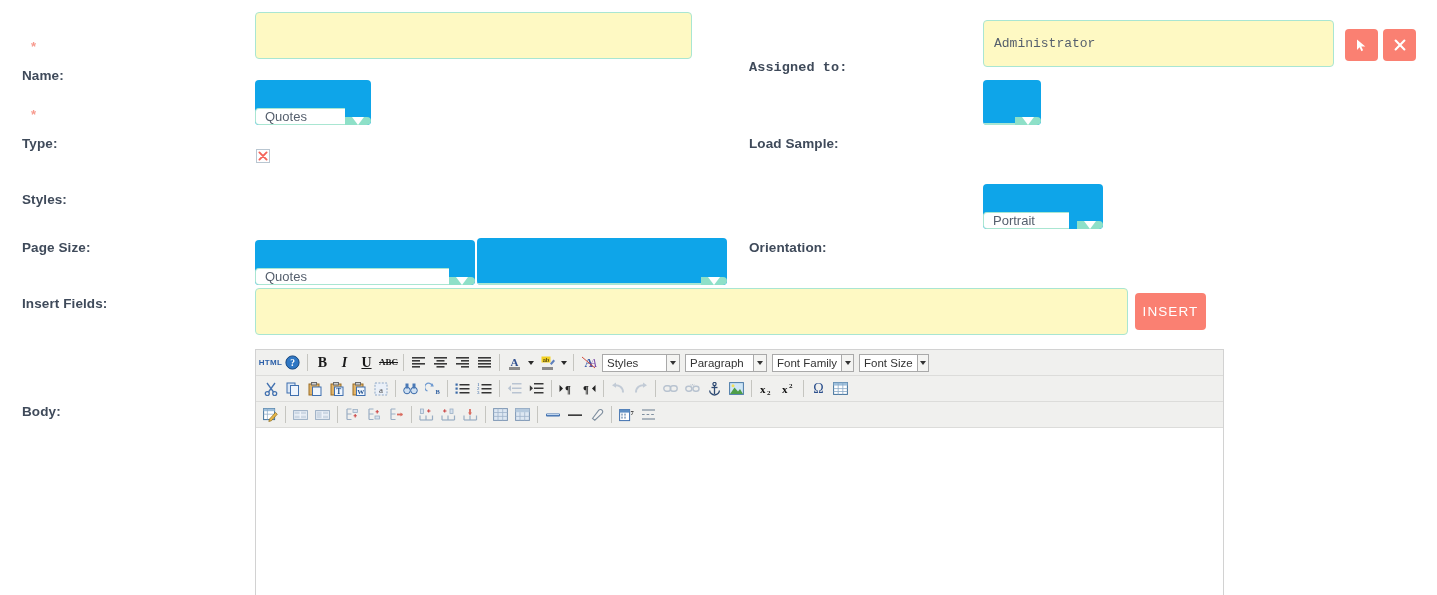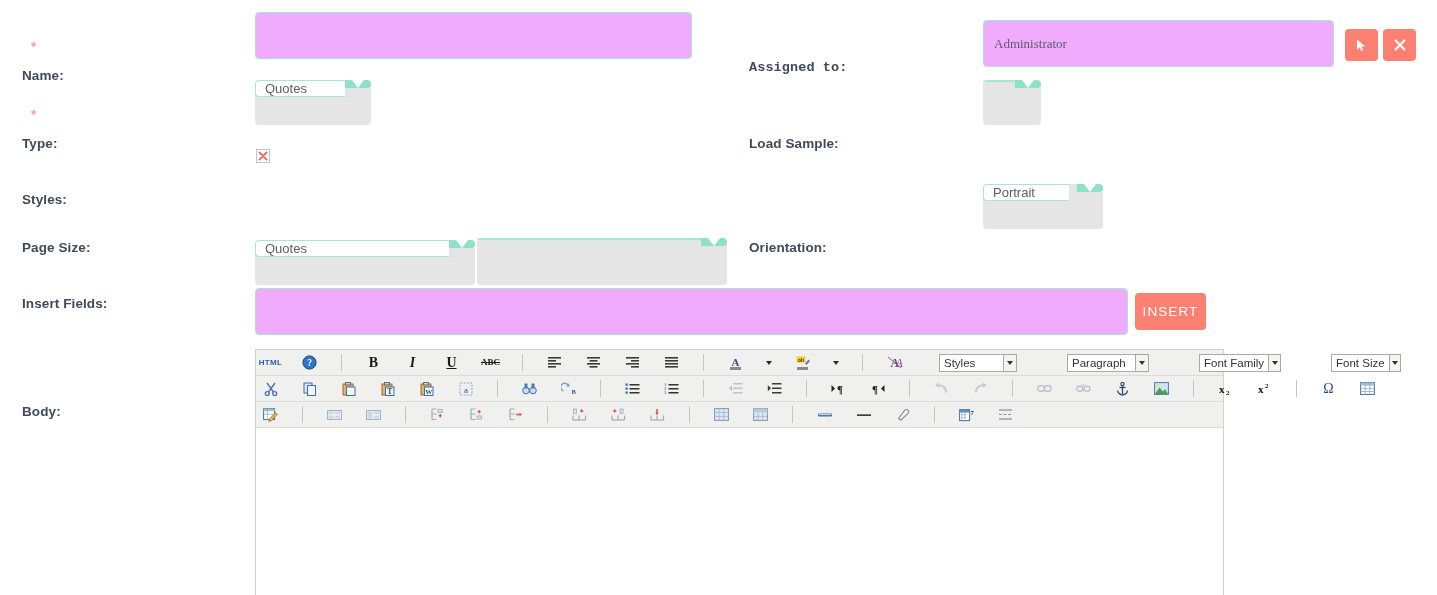--- a/index.html
+++ b/index.html
@@ -26,39 +26,39 @@
     position: absolute;
     color: #f79a8e;
     font-size: 13px;
     font-weight: bold;
     line-height: 1;
   }
 
   
   .mint-input {
     position: absolute;
-    background: #f0abfc;
+    background: #fef9c3;
     border: 1px solid #a9e6d2;
     border-radius: 4px;
     font-size: 13px;
     color: #555f6d;
     padding: 6px 10px;
     display: flex;
     align-items: center;
-    font-family: Liberation Serif, serif;
+    font-family: Liberation Mono, monospace;
   }
 
   
   .sel {
     position: absolute;
     display: flex;
-    align-items: flex-start;
+    align-items: flex-end;
     border-radius: 4px;
     overflow: hidden;
-    background: #e5e5e5;
+    background: #0ea5e9;
   }
   .sel .val {
     background: #ffffff;
     border: 1px solid #a9e6d2;
     border-right: none;
     border-radius: 4px 0 0 4px;
     display: flex;
     align-items: center;
     padding: 0 9px;
     font-size: 13px;
@@ -120,21 +120,21 @@
     border: 1px solid #d2d2d2;
     background: #fff;
   }
   .tbrow {
     display: flex;
     align-items: center;
     background: #f0f0ee;
     border-bottom: 1px solid #dcdcda;
     height: 26px;
     padding: 0 4px;
-    gap: 18px;
+    gap: 1px;
   }
   .tbrow:last-child { border-bottom: 1px solid #d2d2d2; }
   .tbtn {
     width: 21px; height: 21px;
     display: flex; align-items: center; justify-content: center;
     border: 1px solid transparent;
     border-radius: 2px;
     cursor: pointer;
     flex: 0 0 auto;
   }
@@ -144,21 +144,21 @@
     background: #c5c5c0;
     margin: 0 3px;
     flex: 0 0 1px;
   }
   .ddown {
     height: 18px;
     background: #fff;
     border: 1px solid #a9a9a9;
     display: flex;
     align-items: center;
-    margin: 0 16px;
+    margin: 0 2px;
     flex: 0 0 auto;
     text-align: center;
   }
   .ddown .dlbl {
     font-size: 11.5px;
     color: #333;
     padding: 0 4px;
     white-space: nowrap;
     font-family: "Liberation Sans", sans-serif;
   }

